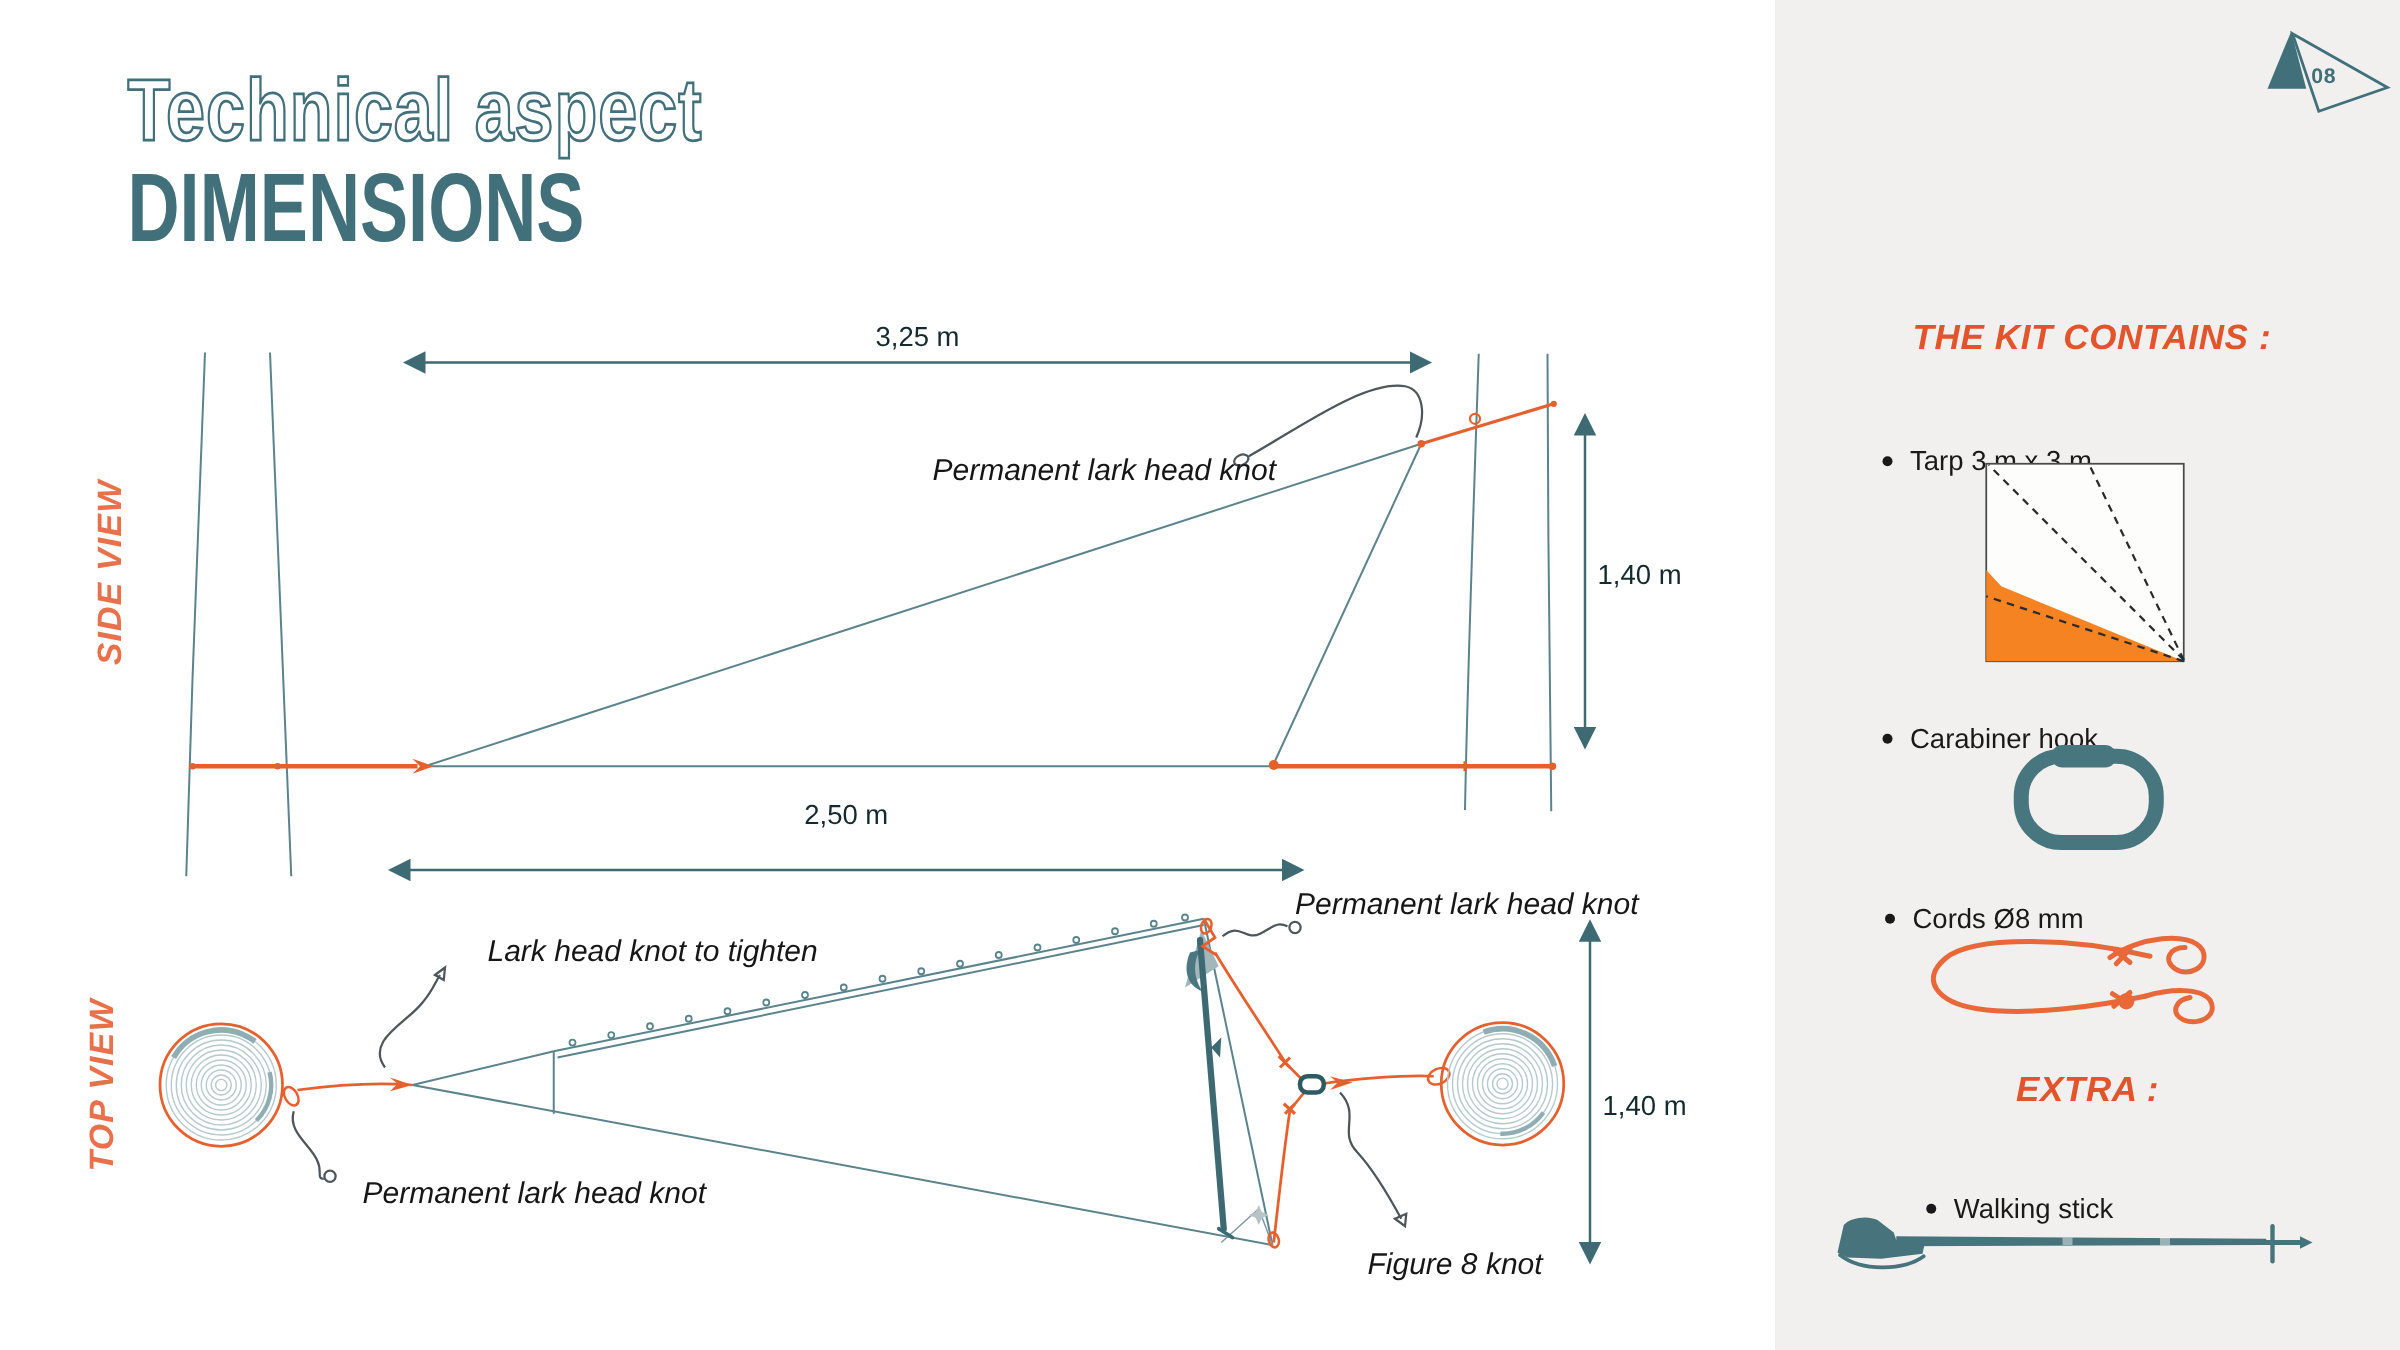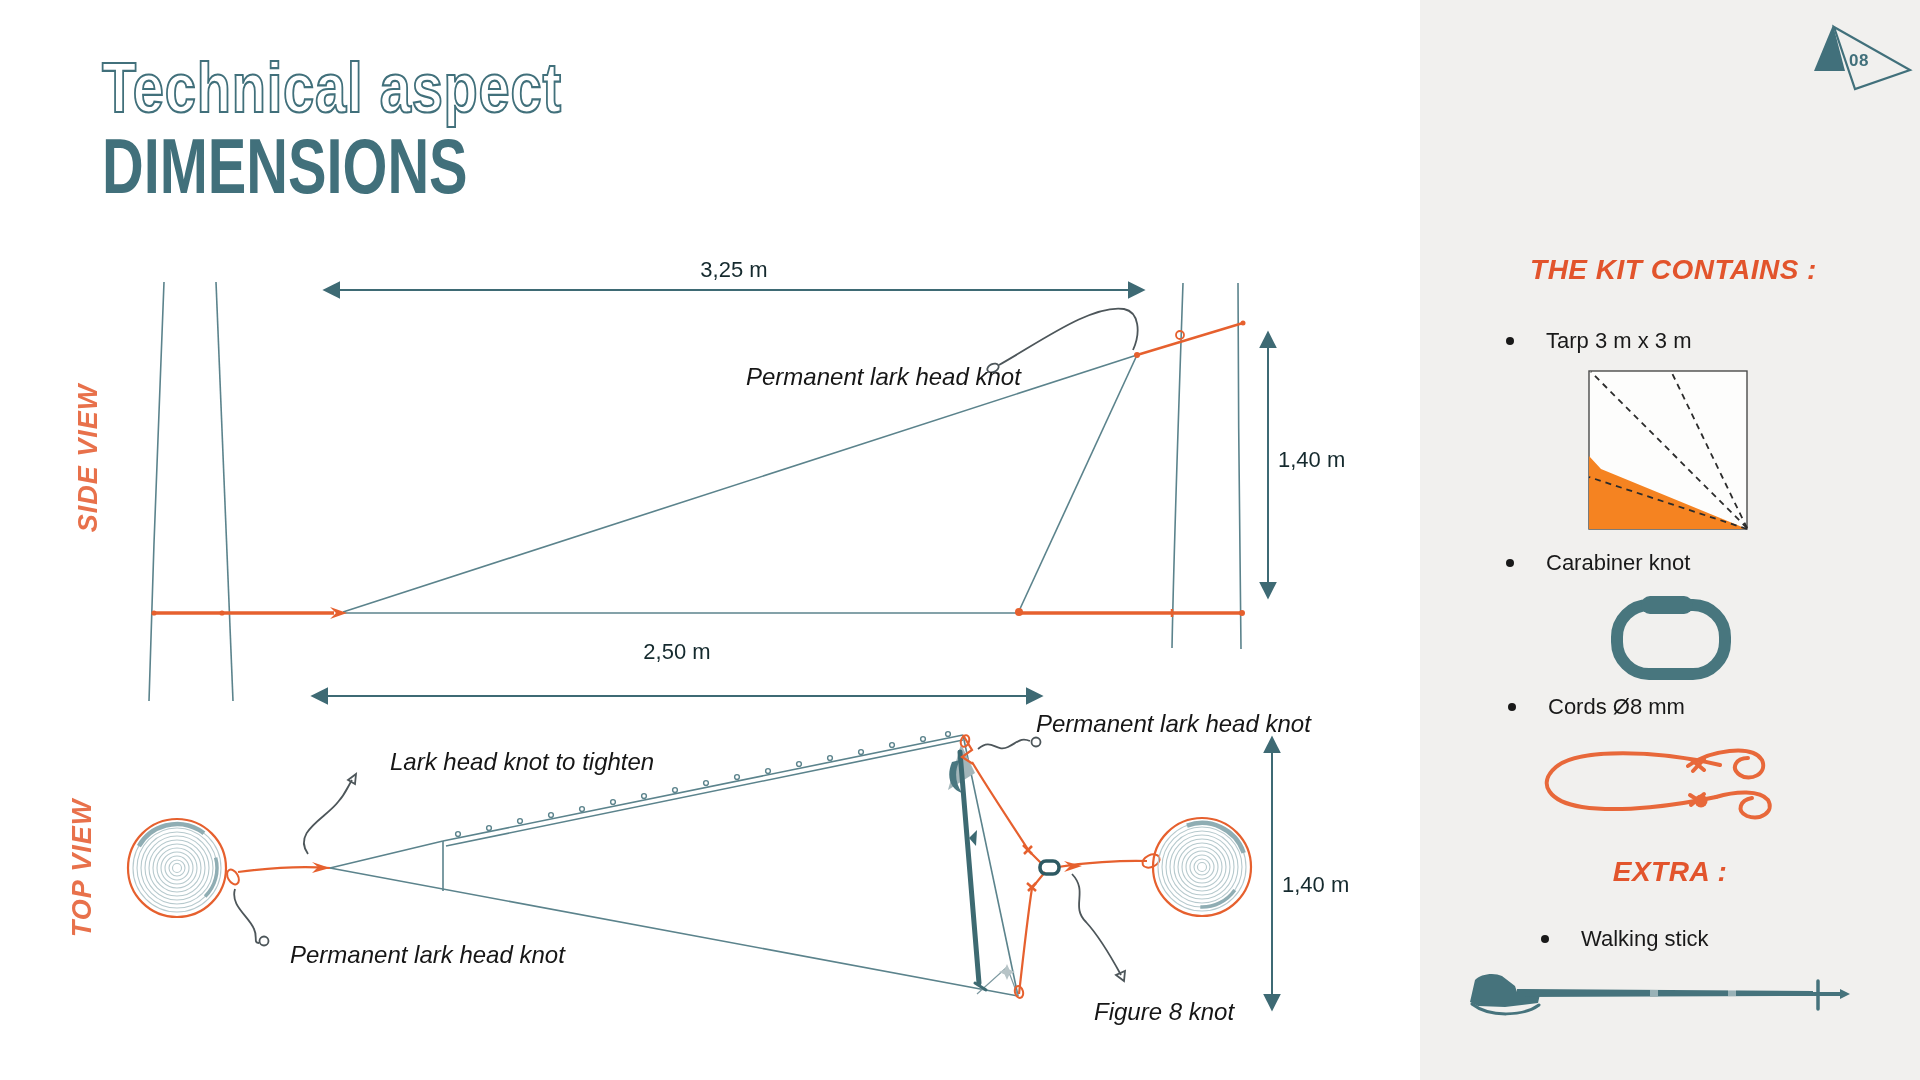--- a/index.html
+++ b/index.html
@@ -51,22 +51,22 @@
     left:1420px;top:254px;width:507px;text-align:center;
     font-size:28px;font-weight:bold;font-style:italic;color:#e2542c;
     letter-spacing:0.5px;
   }
   .extra-title{
     left:1420px;top:856px;width:500px;text-align:center;
     font-size:28px;font-weight:bold;font-style:italic;color:#e2542c;
     letter-spacing:0.5px;
   }
   .bullet-row{
-    display:flex;align-items:center;gap:32px;
-    font-size:22px;color:#191919;white-space:nowrap;
+    display:flex;align-items:center;gap:14px;
+    font-size:22px;color:#191919;white-space:nowrap;margin-top:28px;
   }
   .bullet-dot{
     width:8px;height:8px;border-radius:50%;background:#191919;flex:0 0 auto;
   }
   .page-num{
     font-size:17px;font-weight:bold;color:#41707b;letter-spacing:0.5px;
   }
   svg{display:block;}
 </style>
 </head>
@@ -292,21 +292,21 @@
   <polygon points="4,89 16,102 162,162 4,162" fill="#f58321" stroke="none"></polygon>
   <g stroke="#2b2b2b" stroke-width="1.8" stroke-dasharray="6 5" fill="none">
     <line x1="162" y1="161" x2="6" y2="5"></line>
     <line x1="162" y1="161" x2="86" y2="4"></line>
     <line x1="162" y1="162" x2="4" y2="110"></line>
   </g>
 </svg>
 
 <div class="abs bullet-row" style="left:1506px;top:550px;">
   <span class="bullet-dot"></span>
-  <span>Carabiner knot</span>
+  <span>Carabiner hook</span>
 </div>
 <svg class="abs" style="left:1609px;top:592px;" width="124" height="90" viewBox="0 0 124 90">
   <rect x="8" y="13" width="108" height="69" rx="32" fill="none" stroke="#48767e" stroke-width="12"></rect>
   <rect x="32" y="4" width="52" height="18" rx="9" fill="#48767e"></rect>
 </svg>
 
 <div class="abs bullet-row" style="left:1508px;top:694px;">
   <span class="bullet-dot"></span>
   <span>Cords Ø8 mm</span>
 </div>

